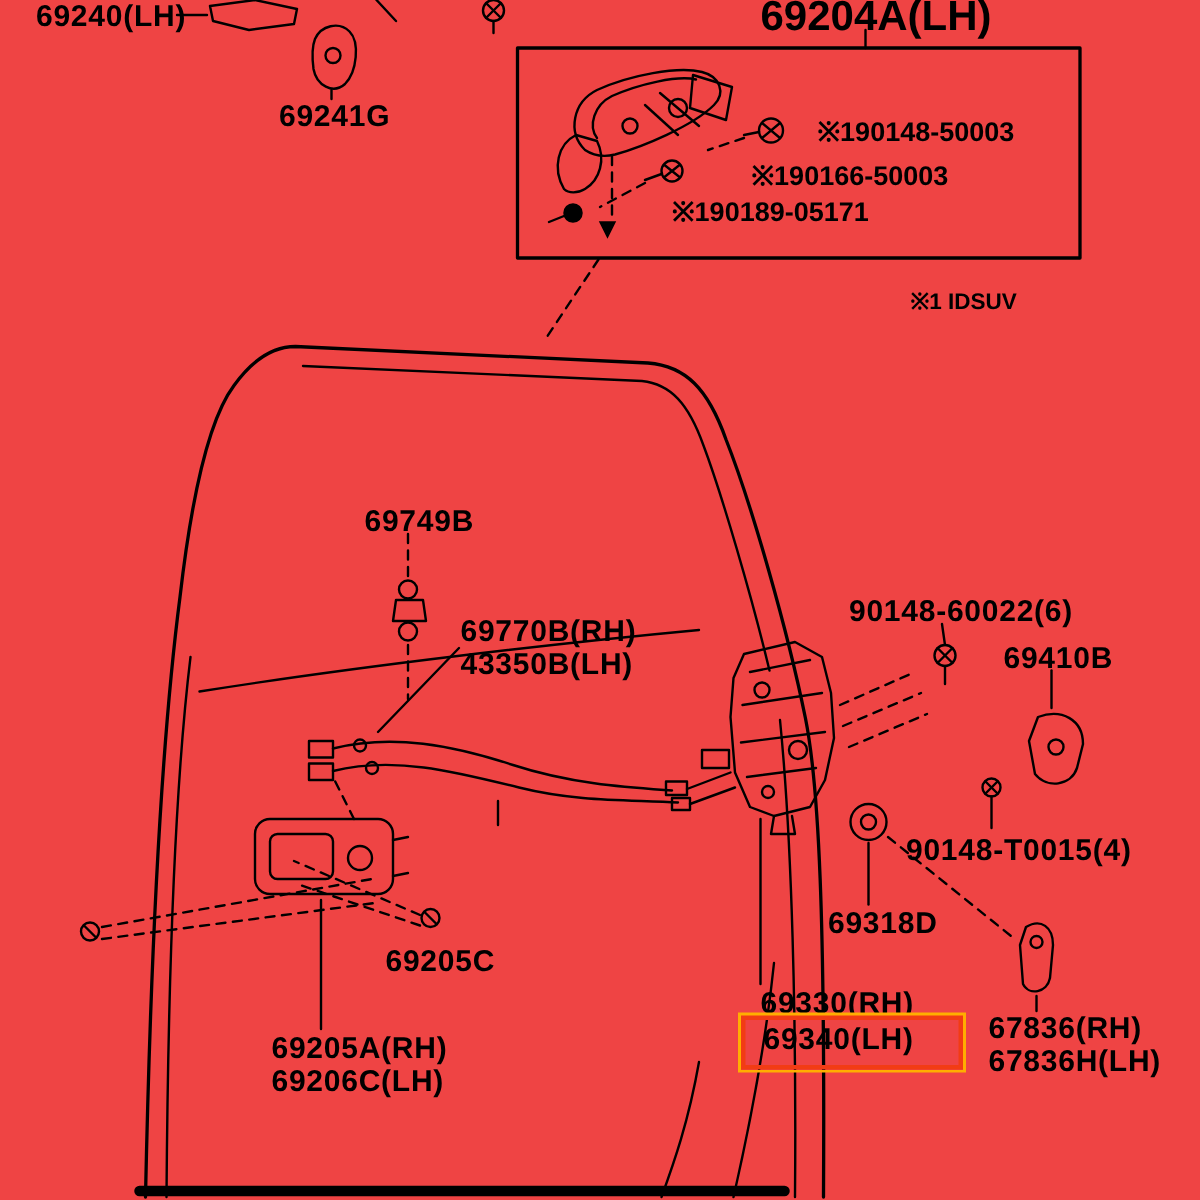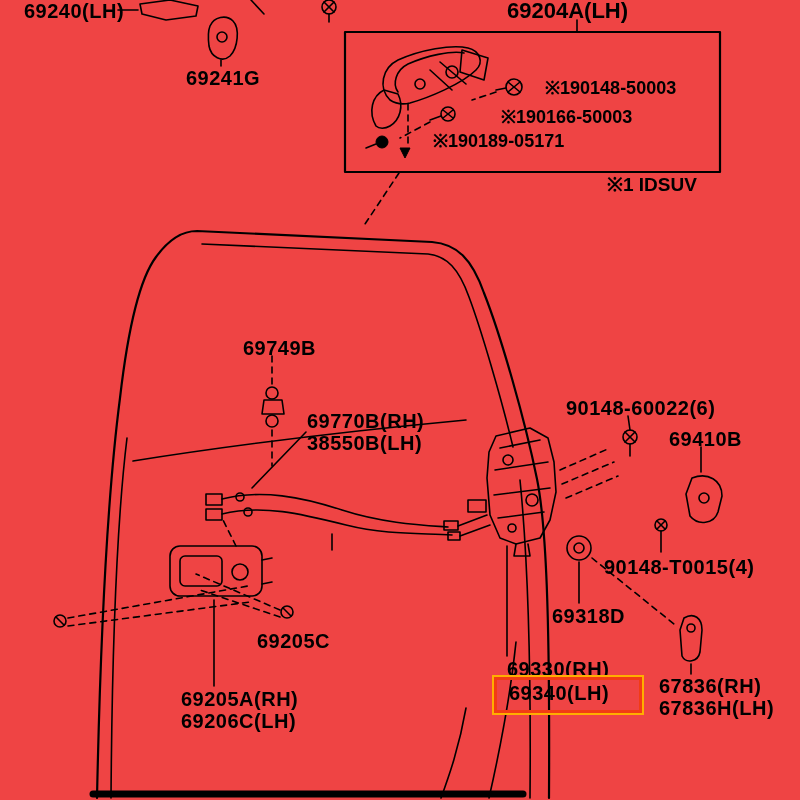--- a/index.html
+++ b/index.html
@@ -2,22 +2,22 @@
 <html><head>
 <meta charset="utf-8">
 <style>
   html,body{margin:0;padding:0;background:#fff;}
   #stage{position:relative;width:800px;height:800px;background:#ef4444;overflow:hidden;
          font-family:Liberation Sans, sans-serif;color:#000;}
   svg{position:absolute;left:0;top:0;}
   .lbl{position:absolute;font-weight:bold;font-size:20px;letter-spacing:.5px;white-space:nowrap;line-height:22px;}
   .lbl.small{font-size:17px;line-height:20px;letter-spacing:0;}
   .lbl.inset{font-size:18px;letter-spacing:0;text-align:center;}
-  .lbl.title{font-size:22px;letter-spacing:0;}
-  .lbl.note{font-size:19px;letter-spacing:0;}
+  .lbl.title{font-size:28px;letter-spacing:0;}
+  .lbl.note{font-size:15px;letter-spacing:0;margin-top:17px;}
   .stack div{display:block;}
   #hl-69340{position:absolute;left:494px;top:677px;width:142px;height:30px;
             border:3px solid #f23c14;box-shadow:0 0 0 2px #ffae00;}
   .stroke{fill:none;stroke:#000;stroke-width:1.6;stroke-linecap:round;stroke-linejoin:round;}
   .thick{stroke-width:2.2;}
   .dash{stroke-dasharray:6 5;}
   .fillb{fill:#000;stroke:#000;}
 </style>
 </head>
 <body>
@@ -182,28 +182,28 @@
       <path class="stroke dash" d="M68,626 L250,602"></path>
     </g>
   </svg>
 
   <div class="lbl" style="left:24px;top:0px">69240(LH)</div>
   <div class="lbl" style="left:186px;top:67px">69241G</div>
 
   <div class="lbl title" style="left:507px;top:0px">69204A(LH)</div>
   <div class="lbl inset" style="left:545px;top:77px">※190148-50003</div>
   <div class="lbl inset" style="left:501px;top:106px">※190166-50003</div>
-  <div class="lbl inset" style="left:433px;top:130px">※190189-05171</div>
+  <div class="lbl inset" style="left:448px;top:130px">※190189-05171</div>
   <div class="lbl note" style="left:607px;top:174px">※1 IDSUV</div>
 
   <div class="lbl" style="left:243px;top:337px">69749B</div>
 
   <div class="lbl stack" style="left:307px;top:410px">
     <div>69770B(RH)</div>
-    <div>38550B(LH)</div>
+    <div>43350B(LH)</div>
   </div>
 
   <div class="lbl" style="left:566px;top:397px">90148-60022(6)</div>
   <div class="lbl" style="left:669px;top:428px">69410B</div>
 
 
   <div class="lbl" style="left:604px;top:556px">90148-T0015(4)</div>
   <div class="lbl" style="left:552px;top:605px">69318D</div>
 
 

